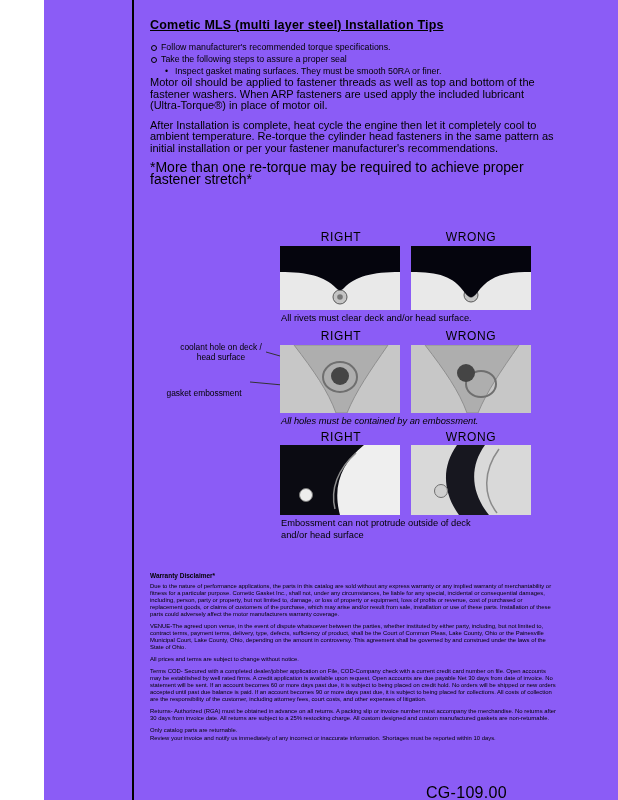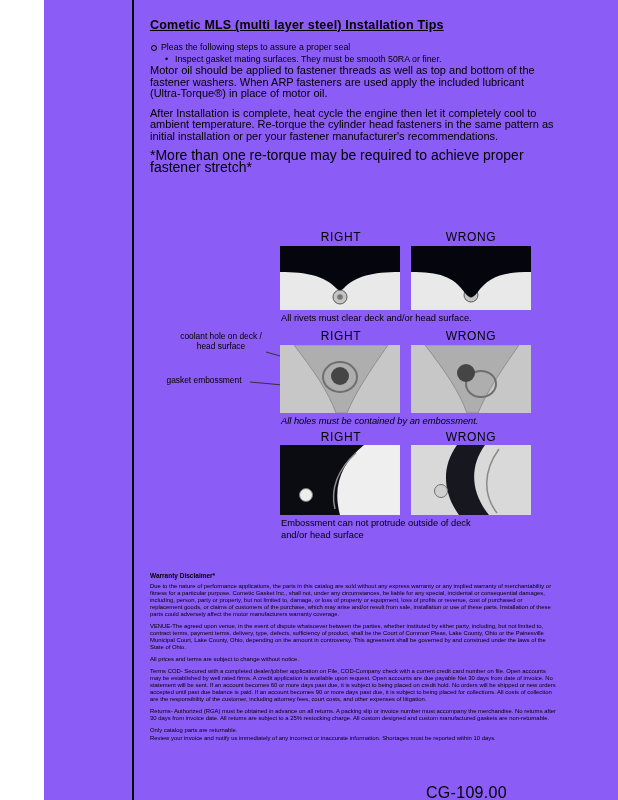--- a/index.html
+++ b/index.html
@@ -34,21 +34,22 @@
   .footer-code { position:absolute; left:382px; top:784px; font-size:16px; letter-spacing:0.3px; }
 </style>
 </head>
 <body>
 
 <div class="page">
   <div class="left-rule"></div>
 
   <div class="text-col">
     <div class="title">Cometic MLS (multi layer steel) Installation Tips</div>
-    <div class="bullet">Pleas the following steps to assure a proper seal</div>
+    <div class="bullet">Follow manufacturer's recommended torque specifications.</div>
+    <div class="bullet">Take the following steps to assure a proper seal</div>
     <div class="sub-bullet">Inspect gasket mating surfaces.  They must be smooth 50RA or finer.</div>
     <div class="para">Motor oil should be applied to fastener threads as well as top and bottom of the fastener washers. When ARP fasteners are used apply the included lubricant (Ultra-Torque®) in place of motor oil.</div>
     <div class="para">After Installation is complete, heat cycle the engine then let it completely cool to ambient temperature. Re-torque the cylinder head fasteners in the same pattern as initial installation or per your fastener manufacturer's recommendations.</div>
     <div class="note">*More than one re-torque may be required to achieve proper fastener stretch*</div>
   </div>
 
   <div class="hdr" style="left:236px; top:230px;">RIGHT</div>
   <div class="hdr" style="left:366px; top:230px;">WRONG</div>
 
   <div class="fig" style="left:236px; top:246px;">
@@ -65,22 +66,22 @@
       <circle cx="60" cy="49" r="7" fill="#c4c4c4" stroke="#5a5a5a" stroke-width="1"></circle>
       <circle cx="60" cy="49" r="2.8" fill="#757575"></circle>
       <path d="M0,0 H120 V26 C92,26 78,30 66,47 C62,52.5 58,52.5 54,47 C42,30 28,26 0,26 Z" fill="#05050d"></path>
     </svg>
   </div>
   <div class="caption" style="left:237px; top:313px; width:260px;">All rivets must clear deck and/or head surface.</div>
 
   <div class="hdr" style="left:236px; top:329px;">RIGHT</div>
   <div class="hdr" style="left:366px; top:329px;">WRONG</div>
 
-  <div class="callout" style="left:134px; top:331px; width:86px;">coolant hole on deck / head surface</div>
-  <div class="callout" style="left:117px; top:375px; width:86px;">gasket embossment</div>
+  <div class="callout" style="left:134px; top:342px; width:86px;">coolant hole on deck / head surface</div>
+  <div class="callout" style="left:117px; top:388px; width:86px;">gasket embossment</div>
   <svg class="leader-lines" style="left:150px; top:340px;" width="170" height="70" viewBox="0 0 170 70">
     <line x1="72" y1="12" x2="146" y2="33" stroke="#333" stroke-width="1"></line>
     <line x1="56" y1="42" x2="132" y2="49" stroke="#333" stroke-width="1"></line>
   </svg>
 
   <div class="fig" style="left:236px; top:345px;">
     <svg width="120" height="68" viewBox="0 0 120 68">
       <rect x="0" y="0" width="120" height="68" fill="#c7c7c7"></rect>
       <path d="M14,0 C34,26 48,46 56,68 L67,68 C76,46 90,26 108,0 Z" fill="#aeaeae" stroke="#8f8f8f" stroke-width="1"></path>
       <ellipse cx="60" cy="32" rx="17" ry="15" fill="none" stroke="#6f6f6f" stroke-width="2"></ellipse>

